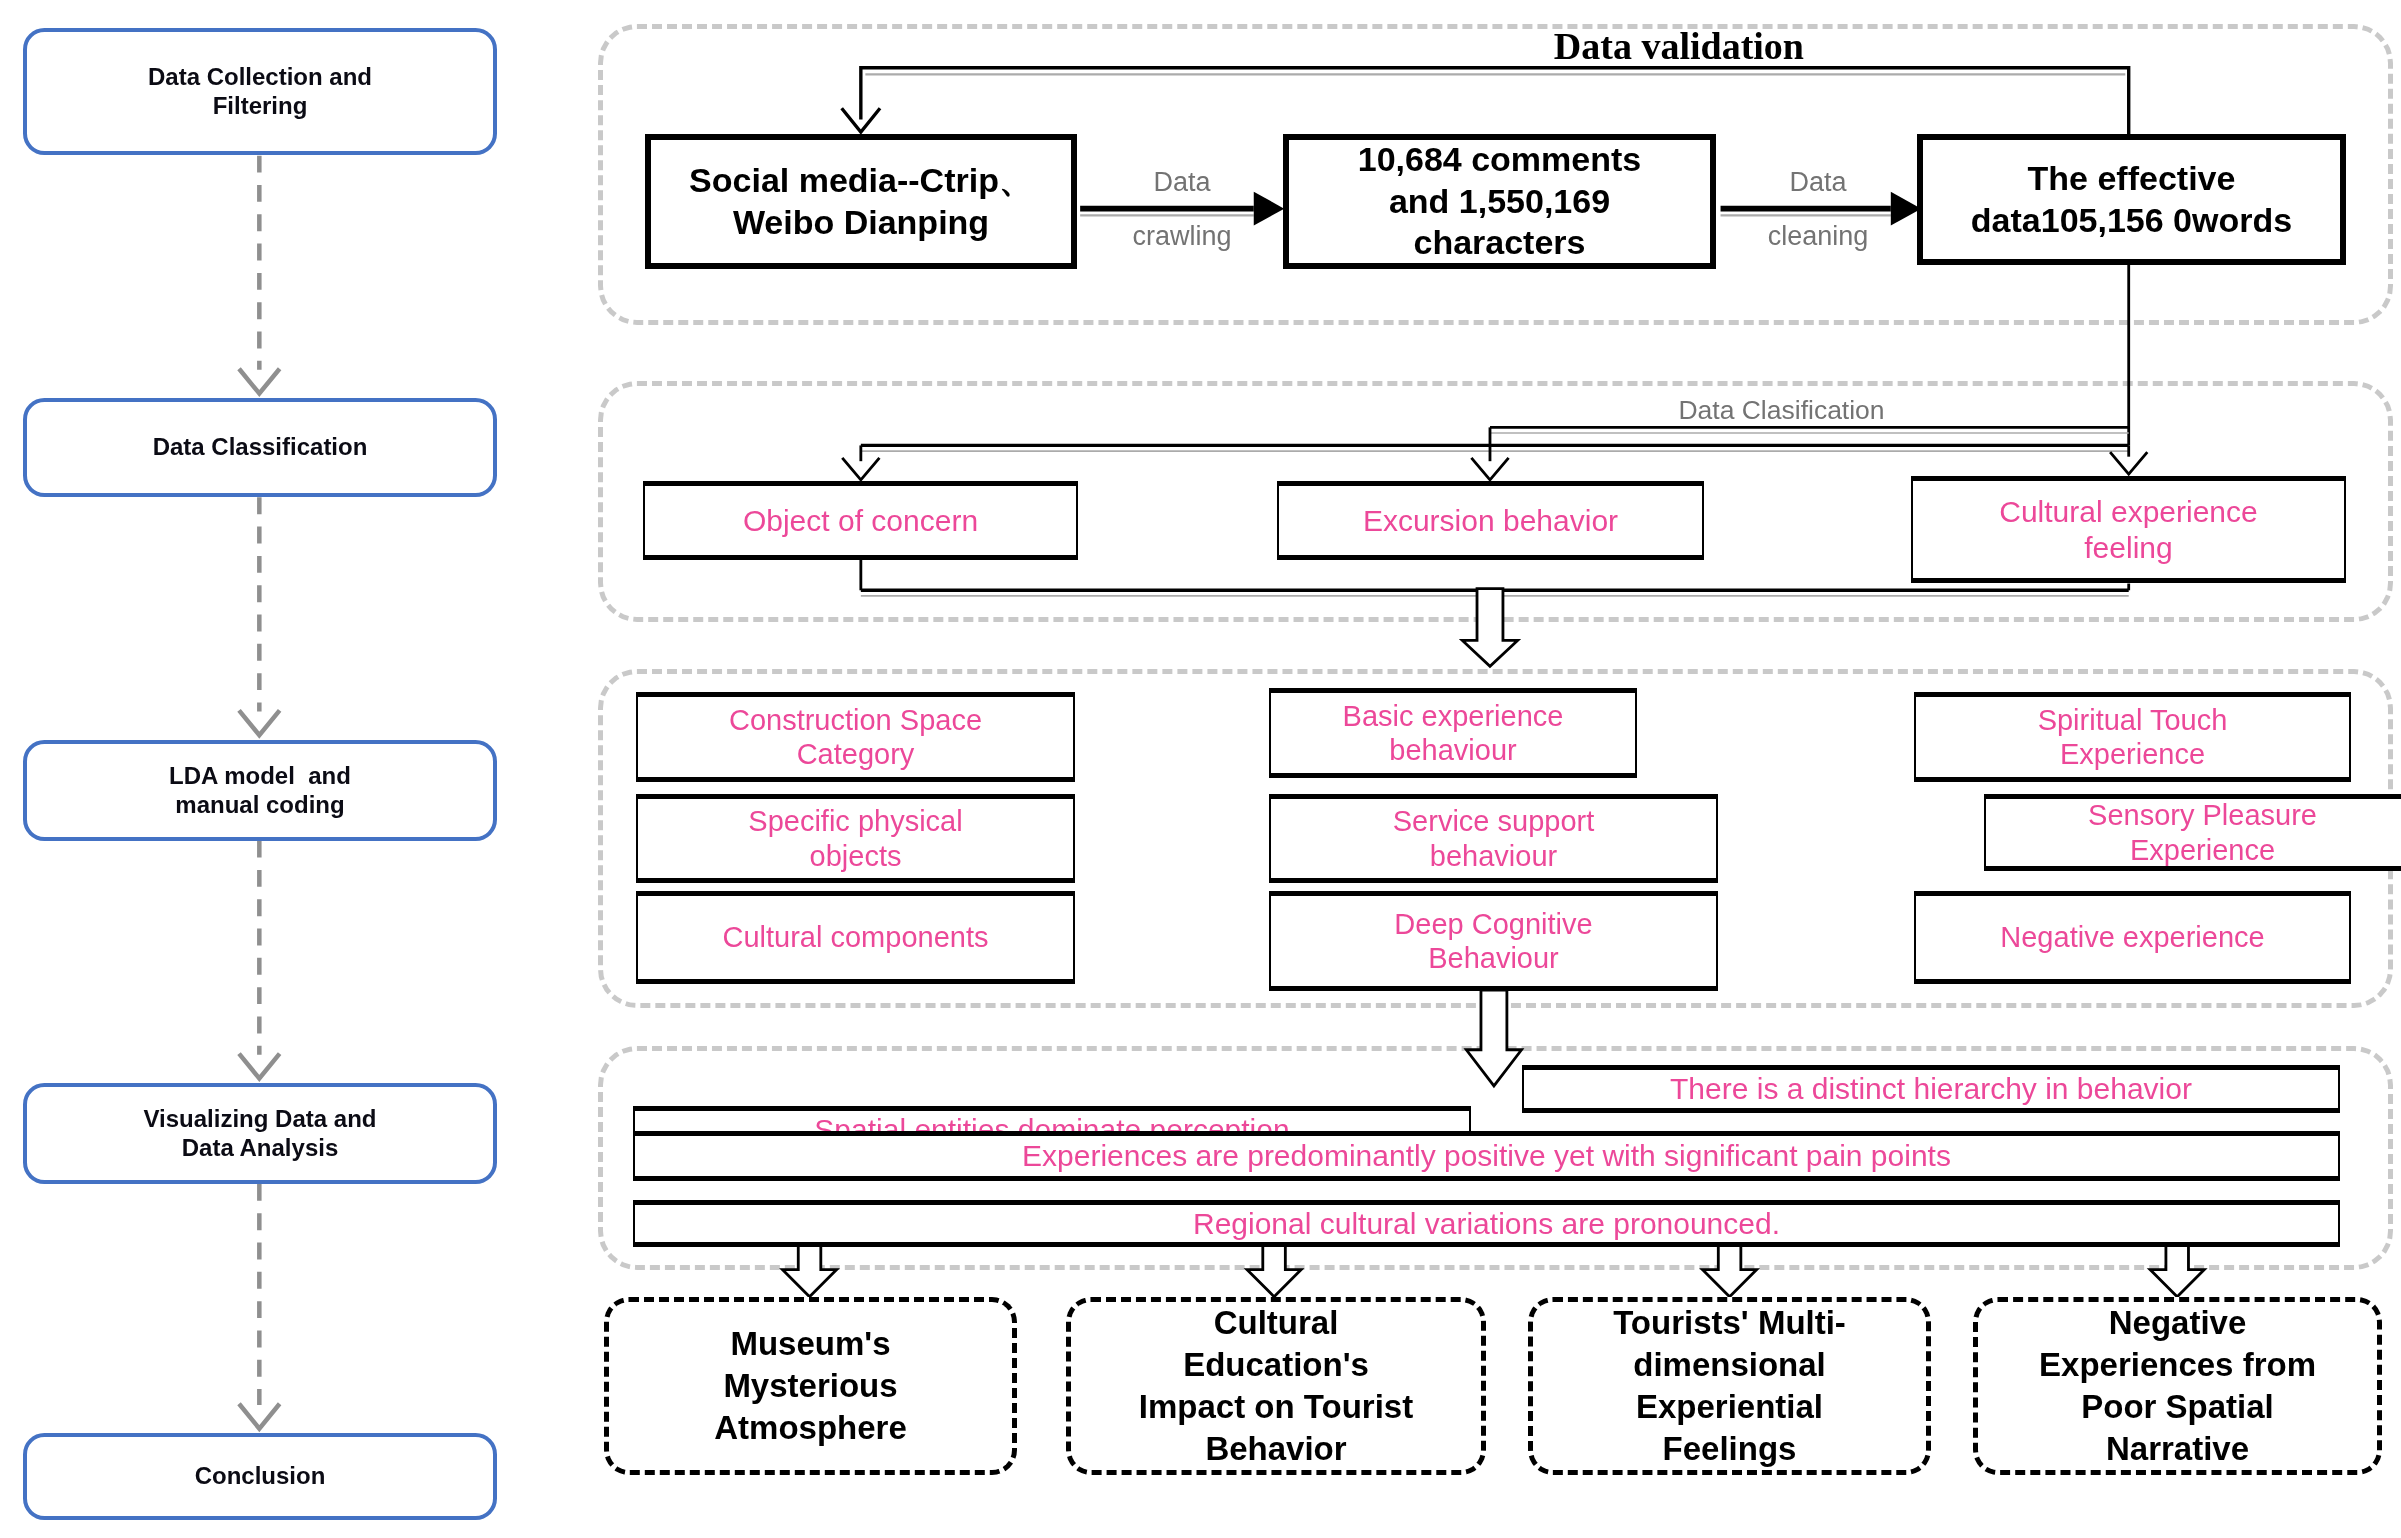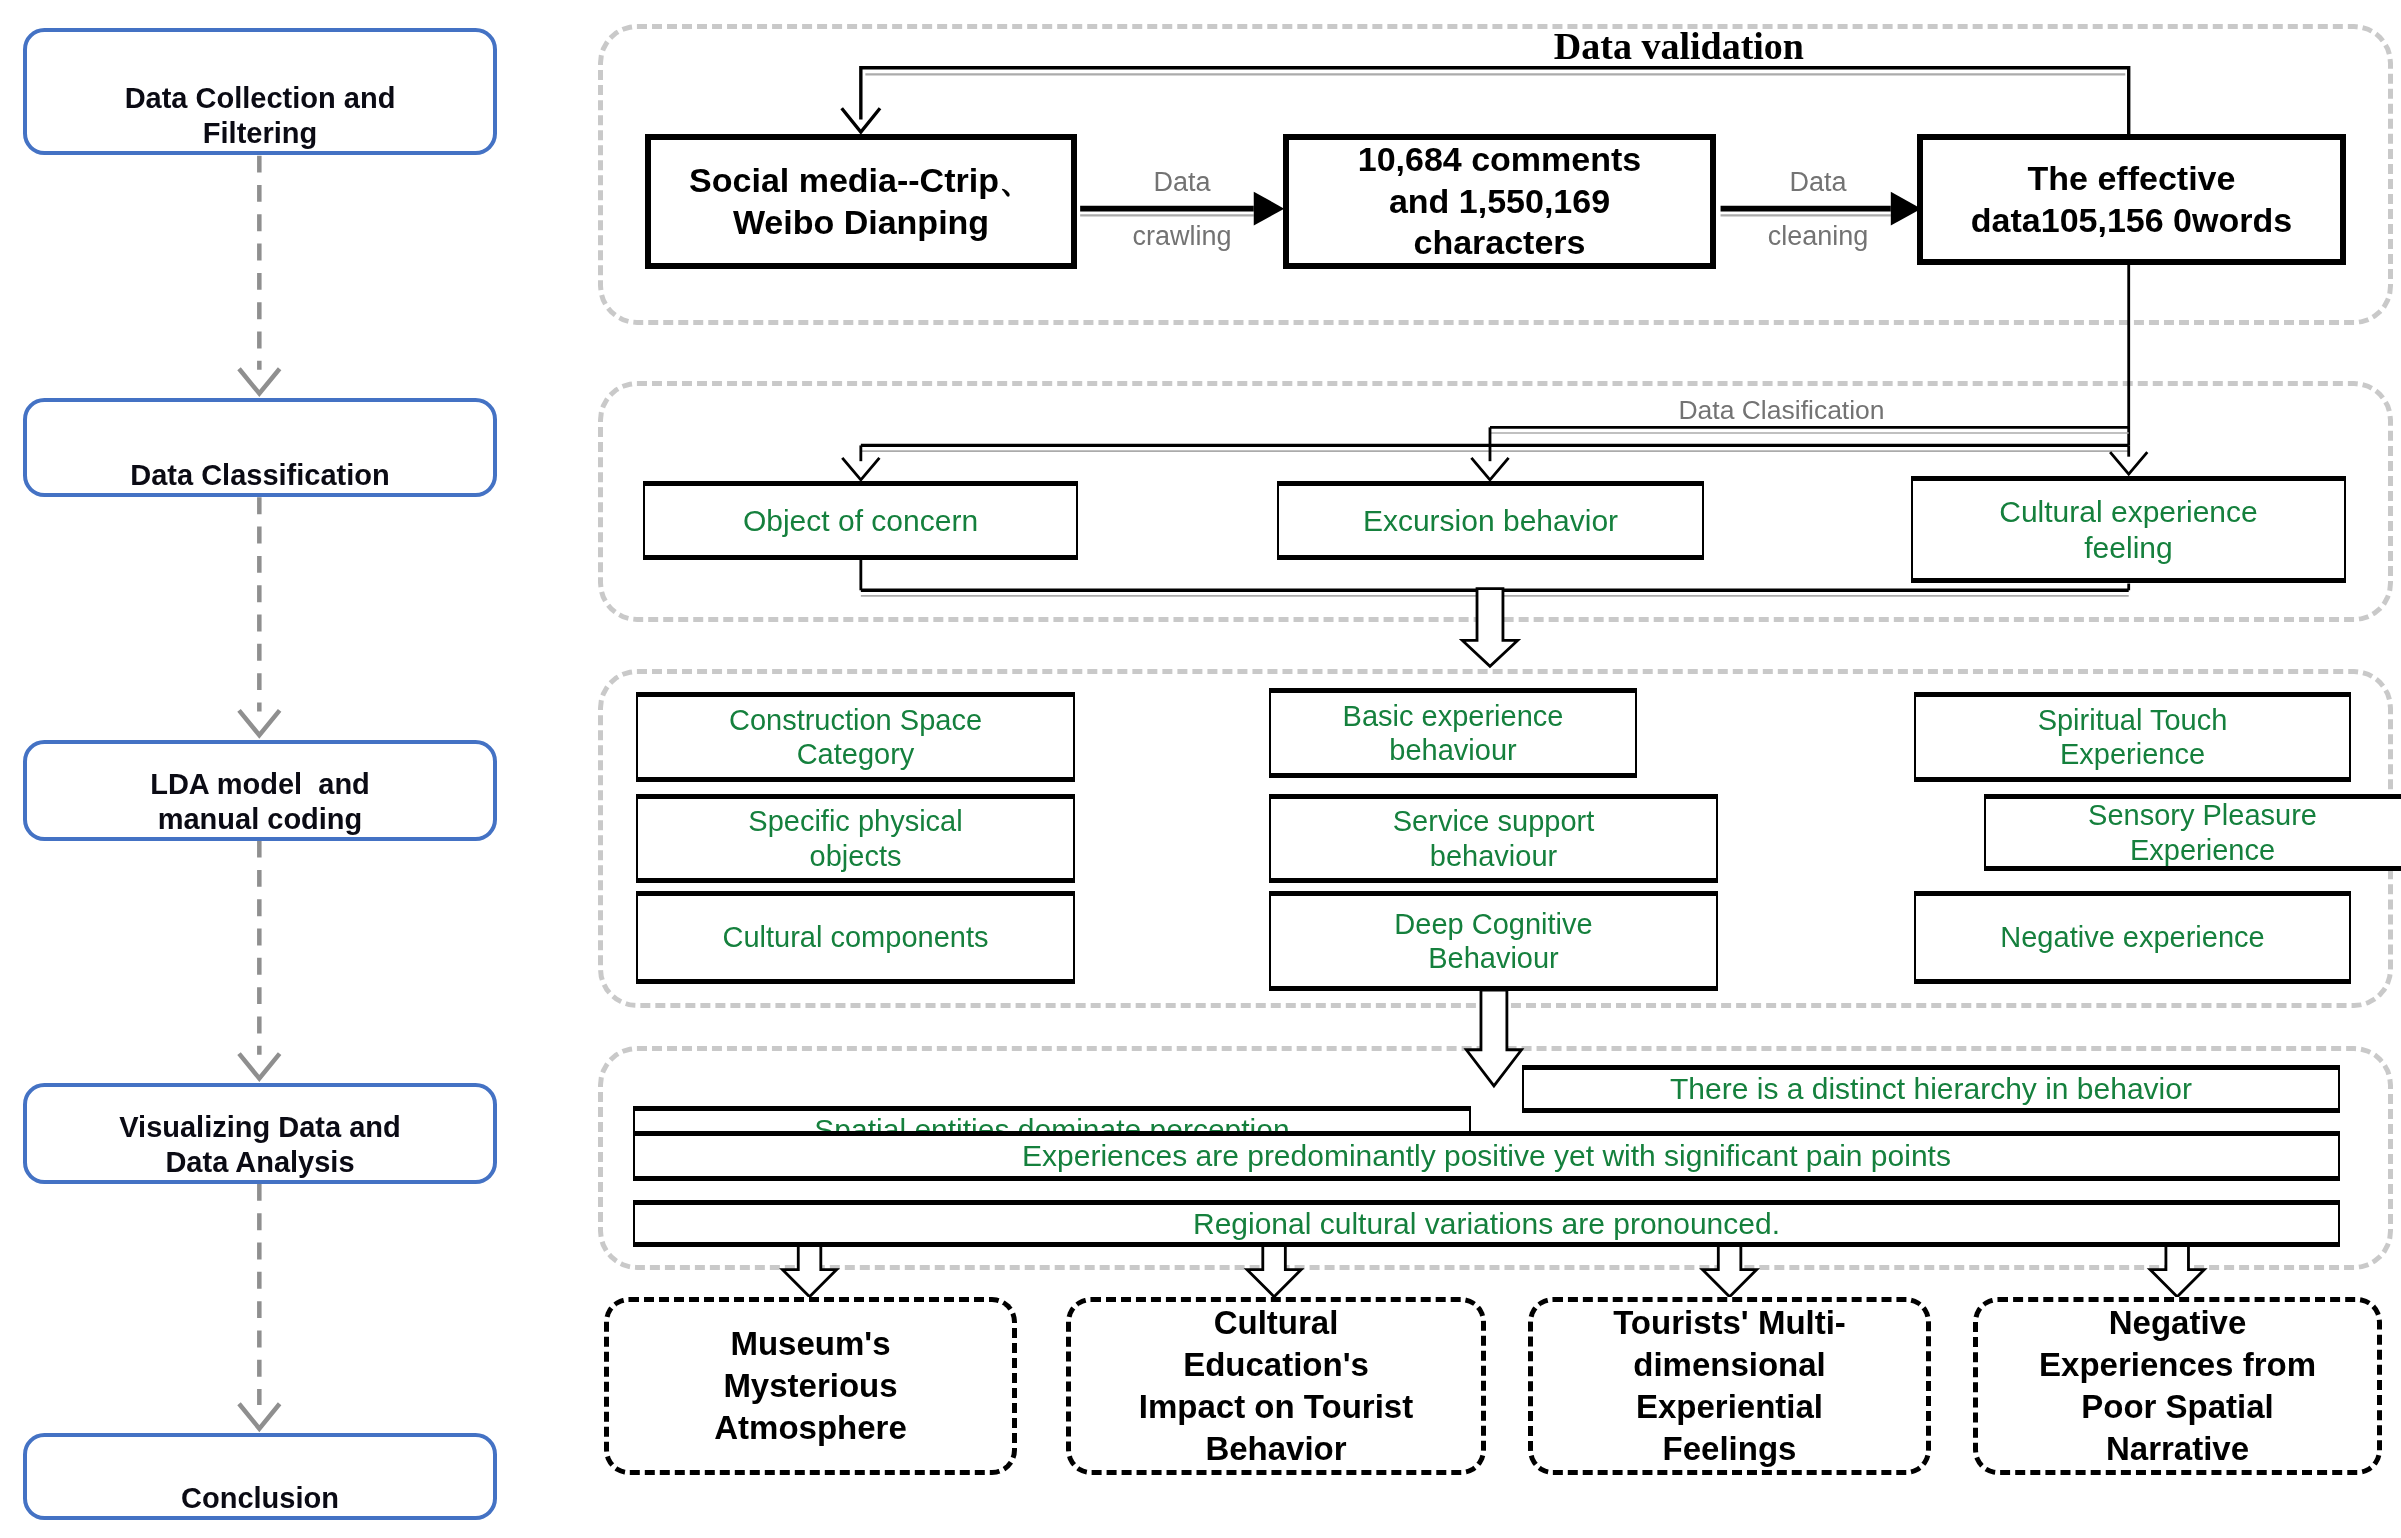--- a/index.html
+++ b/index.html
@@ -2,32 +2,32 @@
 <html style="font-size:9px"><head>
 <meta charset="utf-8">
 <style>
   html,body{margin:0;padding:0;background:#ffffff;}
   body{width:2401px;height:1538px;font-family:"Liberation Sans",sans-serif;}
   .canvas{position:relative;width:2401px;height:1538px;overflow:hidden;background:#fff;}
   .abs{position:absolute;box-sizing:border-box;}
   .txt{white-space:pre-wrap;text-align:center;}
   
   .step{border:4px solid #4472C4;border-radius:21.4px;background:#fff;z-index:3;
-        display:flex;align-items:flex-end;justify-content:center;
-        font-weight:bold;font-size:29px;line-height:1.2;color:#0b0b14;}
+        display:flex;align-items:center;justify-content:center;
+        font-weight:bold;font-size:24px;line-height:1.2;color:#0b0b14;}
   
   .cont{border:5px dashed #c9c9c9;border-radius:39px;background:transparent;z-index:1;}
   
   .vbox{border:6.8px solid #000;background:#fff;z-index:3;
         display:flex;align-items:center;justify-content:center;
         font-weight:bold;font-size:34px;line-height:1.22;color:#000;}
   
   .tbox{border:2.8px solid #000;border-top-width:5px;border-bottom-width:5px;background:#fff;z-index:3;
         display:flex;align-items:center;justify-content:center;
-        font-size:30px;line-height:1.18;color:#15803d;}
+        font-size:30px;line-height:1.18;color:#ec4899;}
   .gbox{font-size:29px;}
   
   .cbox{border:5px dashed #000;border-radius:25px;background:#fff;z-index:3;
         display:flex;align-items:center;justify-content:center;
         font-weight:bold;font-size:33px;line-height:1.27;color:#000;}
   .lbl{z-index:3;display:flex;align-items:center;justify-content:center;
        font-size:27px;color:#737373;}
   .title{z-index:3;display:flex;align-items:center;justify-content:flex-end;
          font-family:"Liberation Serif",serif;font-weight:bold;font-size:38px;color:#000;}
   svg.overlay{position:absolute;left:0;top:0;z-index:2;}

